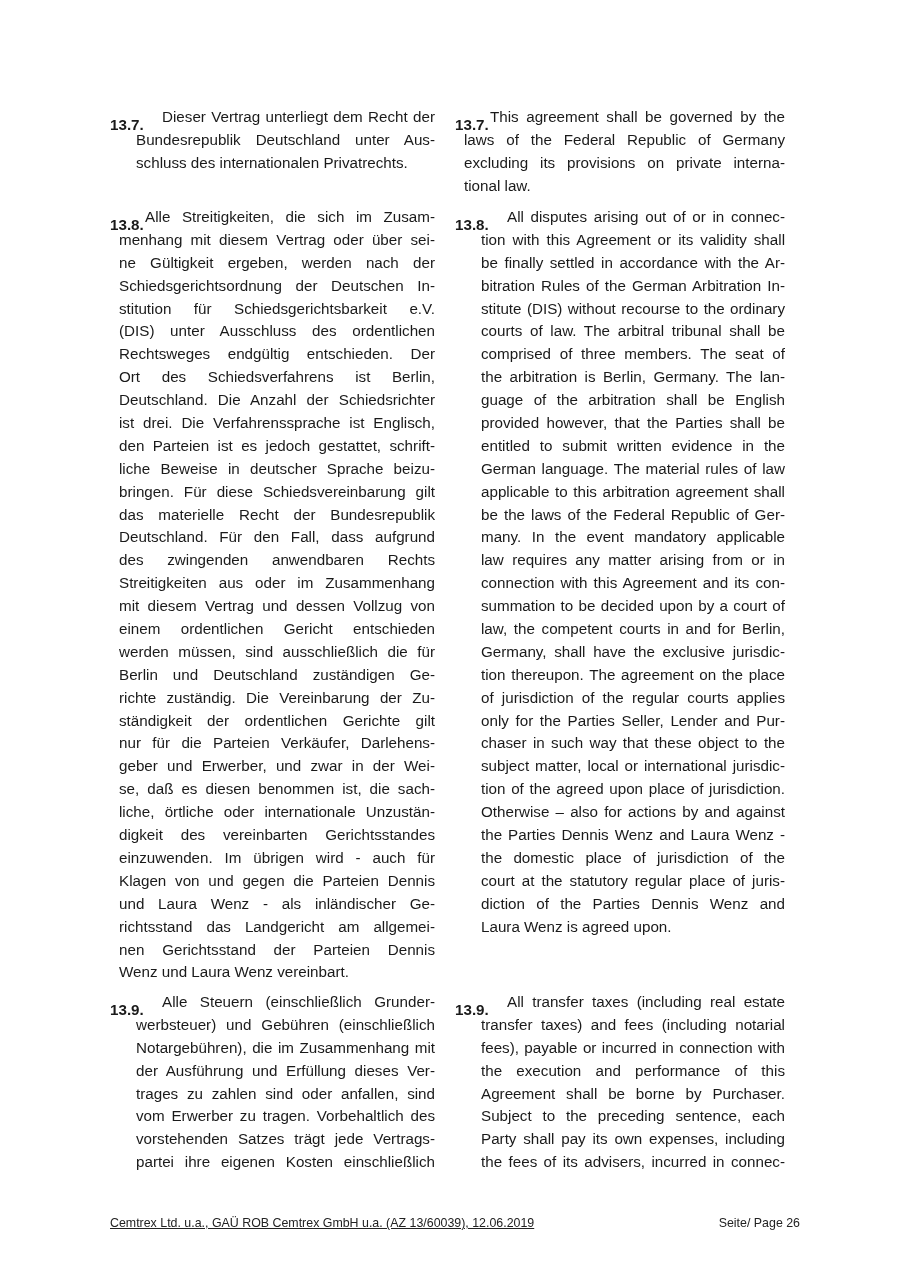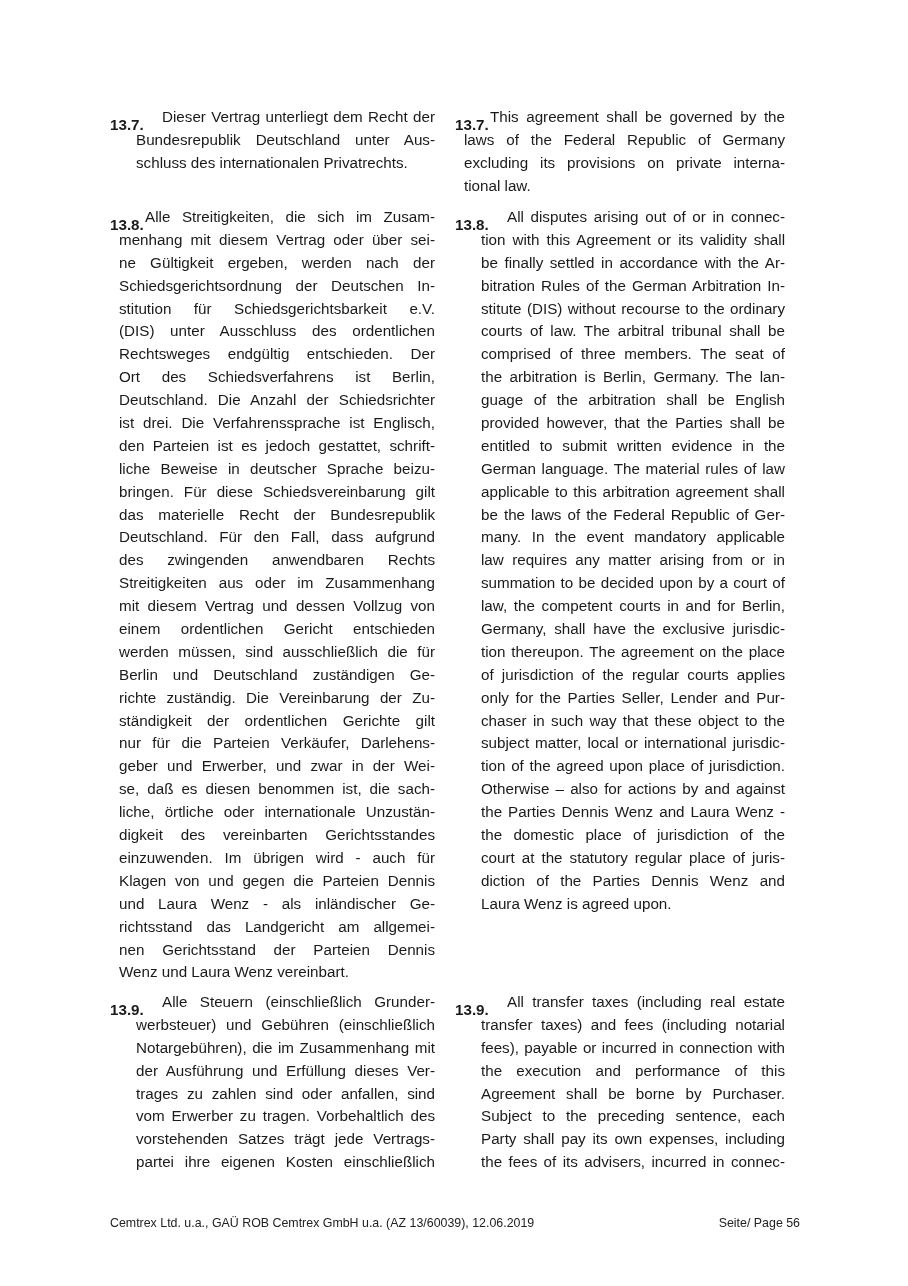--- a/index.html
+++ b/index.html
@@ -20,21 +20,21 @@
     font-size: 15.2px; line-height: 22.9px; height: 22.9px;
     white-space: nowrap; text-align: justify; text-align-last: justify;
     overflow: hidden;
   }
   .line.last { text-align-last: left; }
   .line.first { text-indent: 26px; }
   .footer {
     position: absolute; top: 1216px; left: 110px; width: 690px;
     font-size: 12.4px; color: #222;
   }
-  .footer-left { position: absolute; left: 0; }
+  .footer-left { position: absolute; left: 0; text-decoration: underline; }
   .footer-right { position: absolute; right: 0; }
 </style>
 </head>
 <body>
 
 <div class="col col-de">
   <div class="clause" style="top:106px">
       <span class="num">13.7.</span>
       <div class="lines" style="margin-left: 26px;">
         <div class="line first" style="text-indent: 0px; margin-left: 26px;">Dieser Vertrag unterliegt dem Recht der</div>
@@ -118,20 +118,21 @@
         <div class="line">comprised of three members. The seat of</div>
         <div class="line">the arbitration is Berlin, Germany. The lan-</div>
         <div class="line">guage of the arbitration shall be English</div>
         <div class="line">provided however, that the Parties shall be</div>
         <div class="line">entitled to submit written evidence in the</div>
         <div class="line">German language. The material rules of law</div>
         <div class="line">applicable to this arbitration agreement shall</div>
         <div class="line">be the laws of the Federal Republic of Ger-</div>
         <div class="line">many. In the event mandatory applicable</div>
         <div class="line">law requires any matter arising from or in</div>
+        <div class="line">connection with this Agreement and its con-</div>
         <div class="line">summation to be decided upon by a court of</div>
         <div class="line">law, the competent courts in and for Berlin,</div>
         <div class="line">Germany, shall have the exclusive jurisdic-</div>
         <div class="line">tion thereupon. The agreement on the place</div>
         <div class="line">of jurisdiction of the regular courts applies</div>
         <div class="line">only for the Parties Seller, Lender and Pur-</div>
         <div class="line">chaser in such way that these object to the</div>
         <div class="line">subject matter, local or international jurisdic-</div>
         <div class="line">tion of the agreed upon place of jurisdiction.</div>
         <div class="line">Otherwise – also for actions by and against</div>
@@ -152,14 +153,14 @@
         <div class="line">Agreement shall be borne by Purchaser.</div>
         <div class="line">Subject to the preceding sentence, each</div>
         <div class="line">Party shall pay its own expenses, including</div>
         <div class="line">the fees of its advisers, incurred in connec-</div>
       </div>
     </div>
 </div>
 
 <div class="footer">
   <span class="footer-left">Cemtrex Ltd. u.a., GAÜ ROB Cemtrex GmbH u.a. (AZ 13/60039), 12.06.2019</span>
-  <span class="footer-right">Seite/ Page 56</span>
+  <span class="footer-right">Seite/ Page 26</span>
 </div>
 
 </body></html>

